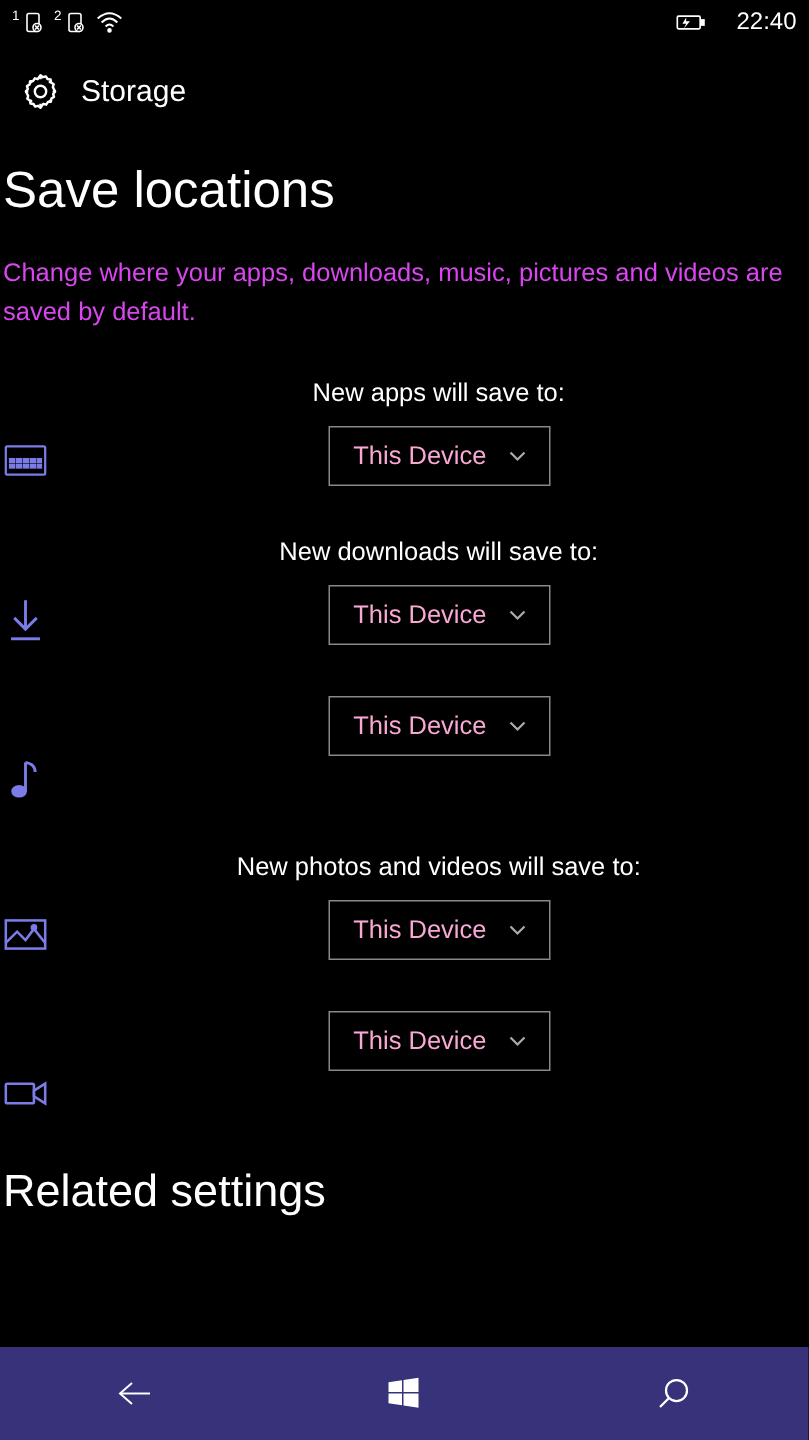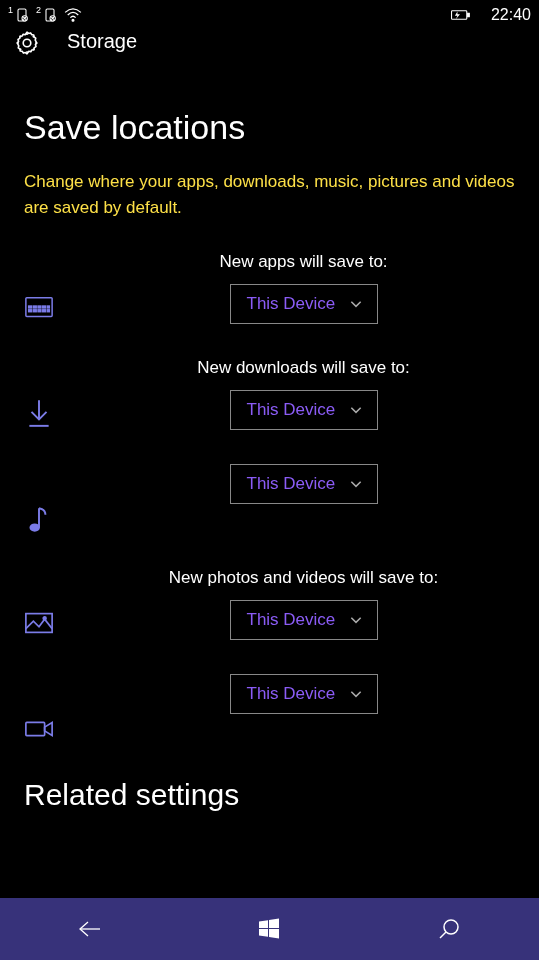--- a/index.html
+++ b/index.html
@@ -35,46 +35,45 @@
       gap: 20px;
     }
     .sim-icon {
       display: flex;
       align-items: center;
       gap: 1px;
     }
     .app-header {
       height: 62px;
       display: flex;
-      align-items: flex-start;
+      align-items: center;
       padding: 0 14px;
-      gap: 27px;
+      gap: 14px;
     }
     .gear-icon {
       width: 26px;
       height: 26px;
     }
     .app-header-title {
       font-size: 20px;
       font-weight: 400;
     }
     .content {
-      padding: 16px 14px 0 12px;
-      margin-left: 12px;
+      padding: 16px 14px 0 2px;
     }
     .page-title {
       font-size: 34px;
       font-weight: 300;
       margin-bottom: 22px;
     }
     .page-subtitle {
       font-size: 17px;
       font-weight: 400;
       line-height: 1.5;
-      color: #fde047;
+      color: #d946ef;
       margin-bottom: 32px;
     }
     .setting-row {
       display: flex;
       align-items: flex-start;
       margin-bottom: 34px;
       text-align: center;
     }
     .setting-icon-col {
       width: 58px;
@@ -99,21 +98,21 @@
       border: 1.5px solid #888;
       background: #000;
       height: 40px;
       padding: 0 12px 0 16px;
       gap: 14px;
       min-width: 148px;
       cursor: pointer;
     }
     .dropdown-text {
       font-size: 17px;
-      color: #8b5cf6;
+      color: #f9a8d4;
     }
     .chevron {
       width: 14px;
       height: 14px;
     }
     .section-heading {
       font-size: 30px;
       font-weight: 300;
       margin-top: 18px;
     }

